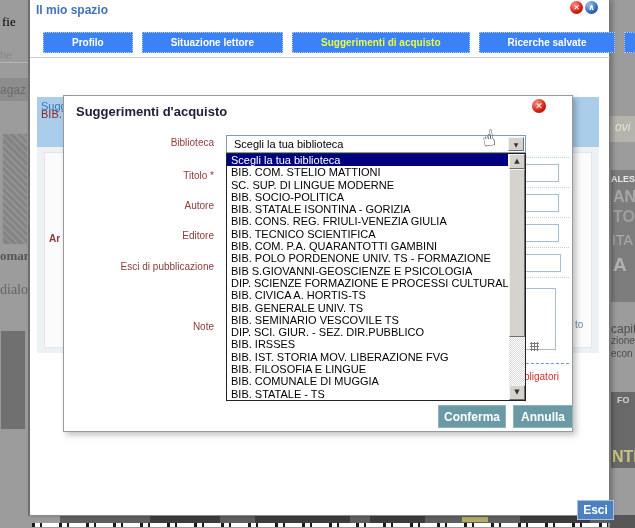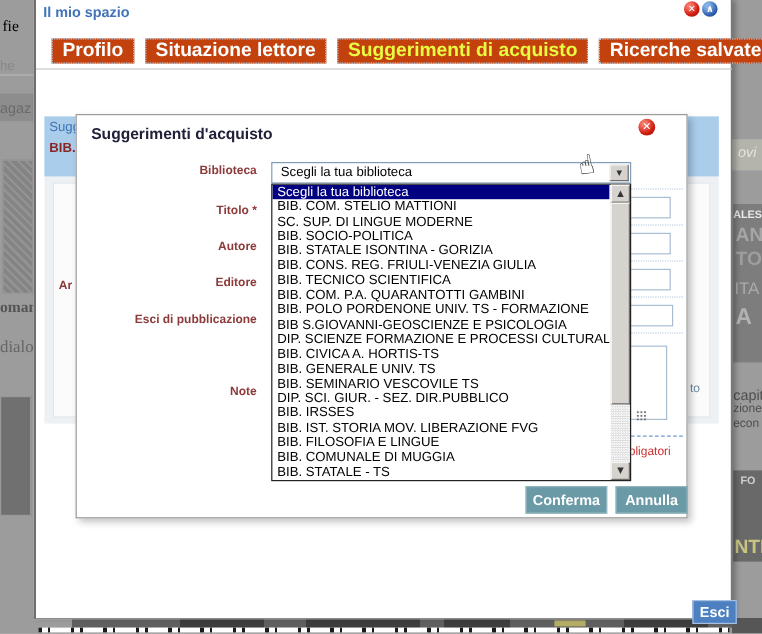--- a/index.html
+++ b/index.html
@@ -12,34 +12,34 @@
   
   .window { position:absolute; left:28px; top:0; width:582px; height:516px; background:#fff;
             border-left:2px solid #6f6f6f; border-right:1px solid #7a7a7a; border-bottom:1px solid #8a8a8a;
             box-shadow:3px 0 4px rgba(0,0,0,.25); }
   .win-title { position:absolute; left:6px; top:3px; color:#4273b8; font-weight:bold; font-size:12px; }
   .circle-ic { position:absolute; width:13px; height:13px; border-radius:50%; text-align:center;
                line-height:13px; font-size:8px; font-weight:bold; color:#fff; font-family:"DejaVu Sans", sans-serif; }
   .hdr-line { position:absolute; left:0; top:57px; width:580px; height:1px; background:#c9c9c9; }
 
   .tabbar { position:absolute; left:13px; top:32px; display:flex; gap:9px; }
-  .tab { height:21px; line-height:19px; padding:0 8px; background:#c2410c; color:#fff;
-         font-weight:bold; font-size:16px; border:1px dotted #b7d0e8; white-space:nowrap; }
+  .tab { height:21px; line-height:19px; padding:0 28px; background:#3b82f6; color:#fff;
+         font-weight:bold; font-size:10px; border:1px dotted #b7d0e8; white-space:nowrap; }
   .tab.active { color:#e9fb41; }
 
   
   .panel { position:absolute; left:7px; top:97px; width:562px; height:256px; background:#eef1f4; }
   .panel-hdr { position:absolute; left:0; top:0; width:562px; height:50px; background:#aacdec; }
   .panel-box { position:absolute; left:7px; top:55px; width:548px; height:196px; background:#fbfbfb; border:1px solid #e2e6ea; }
 
   
   .dialog { position:absolute; left:63px; top:95px; width:510px; height:337px; background:#fff;
             border:1px solid #9a9a9a; box-shadow:3px 3px 6px rgba(0,0,0,.25); }
   .dlg-title { position:absolute; left:12px; top:8px; font-size:13px; font-weight:bold; color:#20203a; }
-  .flabel { position:absolute; right:358px; font-size:10px; font-weight:bold; color:#8d3a3a; white-space:nowrap; }
+  .flabel { position:absolute; right:358px; font-size:10px; font-weight:normal; color:#8d3a3a; white-space:nowrap; }
   .dotsep { position:absolute; left:165px; width:340px; height:1px; border-top:1px dotted #b9cfe4; }
   .inp { position:absolute; left:165px; width:330px; height:18px; background:#fff; border:1px solid #a9bdd1; }
   .grip { position:absolute; left:466px; top:246px; width:9px; height:9px;
           background:radial-gradient(#777 1px, transparent 1.2px); background-size:3px 3px; }
   .dashsep { position:absolute; left:165px; top:267px; width:340px; height:1px; border-top:1px dashed #6f9ad0; }
   .req-note { position:absolute; right:13px; top:275px; font-size:10px; color:#cc2f2f; white-space:nowrap; }
   .btn-teal { position:absolute; top:309px; height:23px; background:#6a9aa6; color:#fff; font-weight:bold;
               font-size:12px; text-align:center; line-height:23px; border:1px solid #8fb4bd; }
 
   
@@ -121,21 +121,21 @@
         <div class="tab">Situazione lettore</div>
         <div class="tab active">Suggerimenti di acquisto</div>
         <div class="tab">Ricerche salvate</div>
         <div class="tab">Liste</div>
       </div>
     <div class="hdr-line"></div>
 
     <div class="panel">
       <div class="panel-hdr"></div>
       <div class="frag" style="left:4px;top:3px;font-size:11px;color:#3f74b3">Sugg</div>
-      <div class="frag" style="left:4px;top:21px;font-size:11px;font-weight:bold;color:#8b2525">BIB.</div>
+      <div class="frag" style="left:4px;top:11px;font-size:11px;font-weight:normal;color:#8b2525">BIB.</div>
       <div class="panel-box"></div>
       <div class="frag" style="left:12px;top:136px;font-size:10px;font-weight:bold;color:#8d3a3a">Ar</div>
       <div class="frag" style="left:538px;top:222px;font-size:10px;color:#6b8aa5">to</div>
     </div>
 
     <div class="esci">Esci</div>
   </div>
 
   <div class="dialog">
     <div class="dlg-title">Suggerimenti d'acquisto</div>

